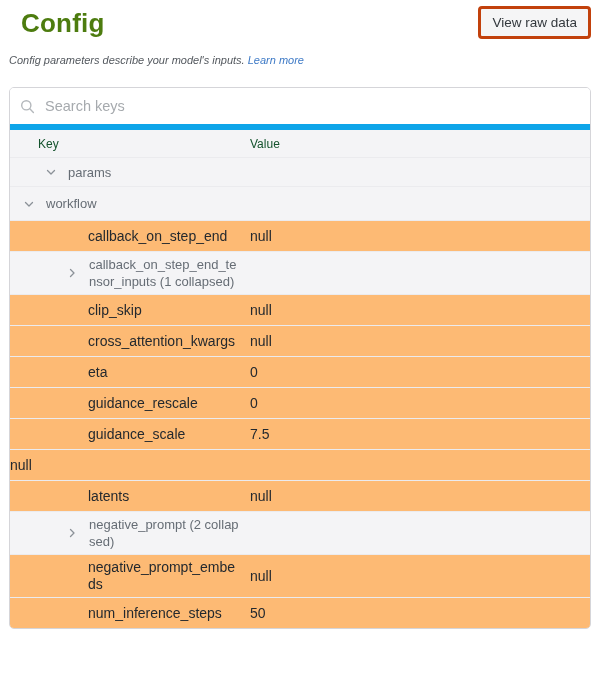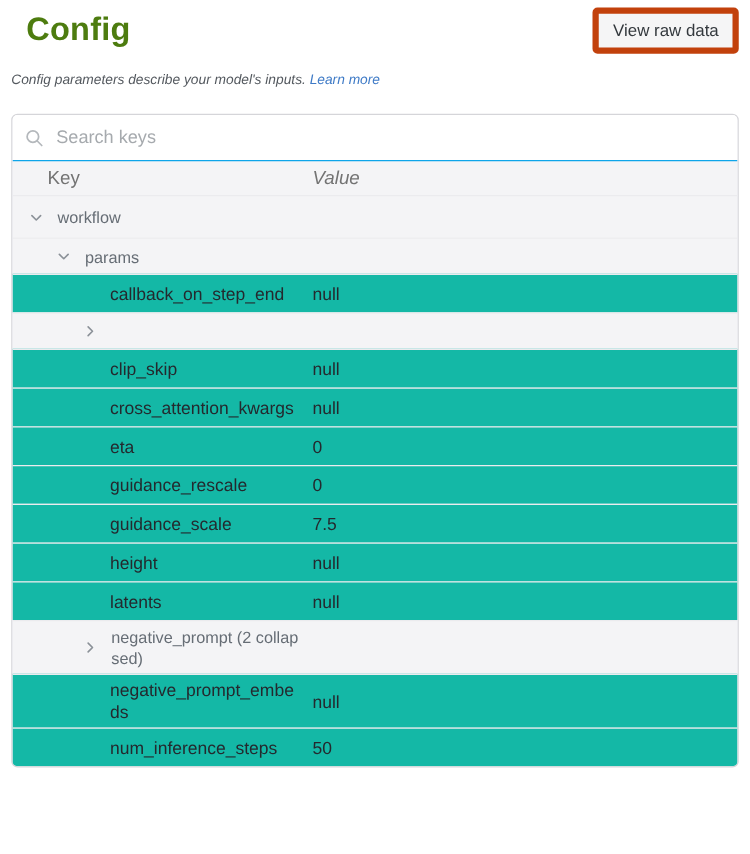--- a/index.html
+++ b/index.html
@@ -7,21 +7,21 @@
     width:600px;height:683px;overflow:hidden;
     font-family:"Liberation Sans","DejaVu Sans",sans-serif;
     color:#24292e;
   }
   .page{padding:6px 9px 0 9px;}
 
   
   .header-row{display:flex;justify-content:space-between;align-items:flex-start;}
   .page-title{font-size:26px;font-weight:600;color:#4d7c0f;margin:2px 0 0 12px;letter-spacing:.2px;}
   .raw-btn{
-    background:#f5f5f6;border:5px solid #c2410c;border-radius:4px;
+    background:#f5f5f6;border:3px solid #c2410c;border-radius:4px;
     padding:6px 11px;font-size:13.5px;color:#33383d;font-family:inherit;cursor:pointer;
   }
 
   
   .subtitle{font-style:italic;font-size:11px;color:#53585e;margin:15px 0 0 0;}
   .subtitle a{color:#3e7ac6;text-decoration:none;cursor:pointer;}
 
   
   .panel{
     margin-top:21px;border:1px solid #d5d5d9;border-radius:5px;
@@ -31,30 +31,30 @@
   .search-bar svg{flex:0 0 auto;}
   .search-input{
     border:none;outline:none;flex:1;font-size:14.5px;color:#000000;
     font-family:inherit;background:transparent;
   }
   .search-input::placeholder{color:#a6aaae;}
 
   
   .thead{
     display:flex;align-items:center;height:27px;background:#f4f4f6;
-    border-top:1px solid #0ea5e9;font-size:15px;color:#737373;
+    border-top:6px solid #0ea5e9;font-size:12px;color:#14532d;
   }
   .th-key{width:240px;box-sizing:border-box;padding-left:28px;}
-  .th-value{flex:1;font-style:italic;}
+  .th-value{flex:1;}
 
   
   .row{display:flex;align-items:center;border-top:1px solid #ebebee;}
   .row.group{background:#f4f4f6;min-height:28px;font-size:13px;color:#666d75;cursor:pointer;}
   .row.group.lvl1{min-height:33px;}
-  .row.leaf{background:#14b8a6;min-height:30px;font-size:14px;}
+  .row.leaf{background:#fdba74;min-height:30px;font-size:14px;}
   .cell-key{
     width:240px;box-sizing:border-box;display:flex;align-items:center;
     gap:11px;padding-right:10px;padding-top:4px;padding-bottom:4px;
   }
   .key-text{word-break:break-all;line-height:17px;}
   .row.group .key-text{color:#666d75;}
   .row.leaf .key-text{color:#24292e;}
   .lvl1 .cell-key{padding-left:13px;}
   .lvl2 .cell-key{padding-left:35px;}
   .lvl3 .cell-key{padding-left:56px;}
@@ -83,55 +83,56 @@
       </svg>
       <input class="search-input" type="text" placeholder="Search keys" style="">
     </div>
 
     <div class="thead">
       <div class="th-key">Key</div>
       <div class="th-value">Value</div>
     </div>
 
     <div id="rows">
+        <div class="row group lvl2">
+          <div class="cell-key">
+            <span class="chev">
+              <svg width="12" height="12" viewBox="0 0 12 12" fill="none">
+                <path d="M2.5 4.5 L6 8 L9.5 4.5" stroke="#8b9198" stroke-width="1.3" stroke-linecap="round" stroke-linejoin="round"></path>
+              </svg>
+            </span>
+            <span class="key-text">params</span>
+          </div>
+          <div class="cell-value"></div>
+        </div>
         <div class="row group lvl1">
           <div class="cell-key">
             <span class="chev">
               <svg width="12" height="12" viewBox="0 0 12 12" fill="none">
                 <path d="M2.5 4.5 L6 8 L9.5 4.5" stroke="#8b9198" stroke-width="1.3" stroke-linecap="round" stroke-linejoin="round"></path>
               </svg>
             </span>
             <span class="key-text">workflow</span>
-          </div>
-          <div class="cell-value"></div>
-        </div>
-        <div class="row group lvl2">
-          <div class="cell-key">
-            <span class="chev">
-              <svg width="12" height="12" viewBox="0 0 12 12" fill="none">
-                <path d="M2.5 4.5 L6 8 L9.5 4.5" stroke="#8b9198" stroke-width="1.3" stroke-linecap="round" stroke-linejoin="round"></path>
-              </svg>
-            </span>
-            <span class="key-text">params</span>
           </div>
           <div class="cell-value"></div>
         </div>
         <div class="row leaf lvl3">
           <div class="cell-key">
             <span class="key-text">callback_on_step_end</span>
           </div>
           <div class="cell-value">null</div>
         </div>
         <div class="row group lvl3">
           <div class="cell-key">
             <span class="chev">
               <svg width="12" height="12" viewBox="0 0 12 12" fill="none">
                 <path d="M4.5 2.5 L8 6 L4.5 9.5" stroke="#8b9198" stroke-width="1.3" stroke-linecap="round" stroke-linejoin="round"></path>
               </svg>
             </span>
+            <span class="key-text">callback_on_step_end_tensor_inputs (1 collapsed)</span>
           </div>
           <div class="cell-value"></div>
         </div>
         <div class="row leaf lvl3">
           <div class="cell-key">
             <span class="key-text">clip_skip</span>
           </div>
           <div class="cell-value">null</div>
         </div>
         <div class="row leaf lvl3">
@@ -152,23 +153,20 @@
           </div>
           <div class="cell-value">0</div>
         </div>
         <div class="row leaf lvl3">
           <div class="cell-key">
             <span class="key-text">guidance_scale</span>
           </div>
           <div class="cell-value">7.5</div>
         </div>
         <div class="row leaf lvl3">
-          <div class="cell-key">
-            <span class="key-text">height</span>
-          </div>
           <div class="cell-value">null</div>
         </div>
         <div class="row leaf lvl3">
           <div class="cell-key">
             <span class="key-text">latents</span>
           </div>
           <div class="cell-value">null</div>
         </div>
         <div class="row group lvl3">
           <div class="cell-key">

